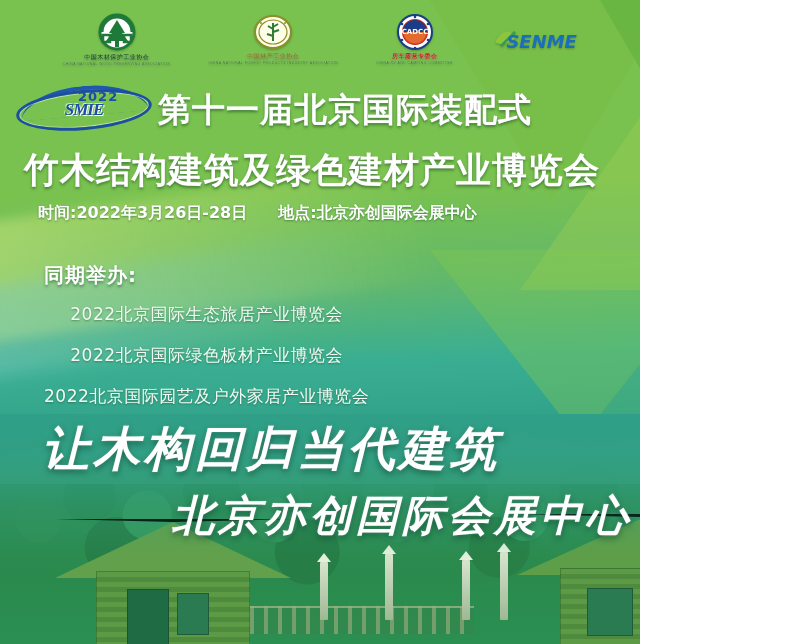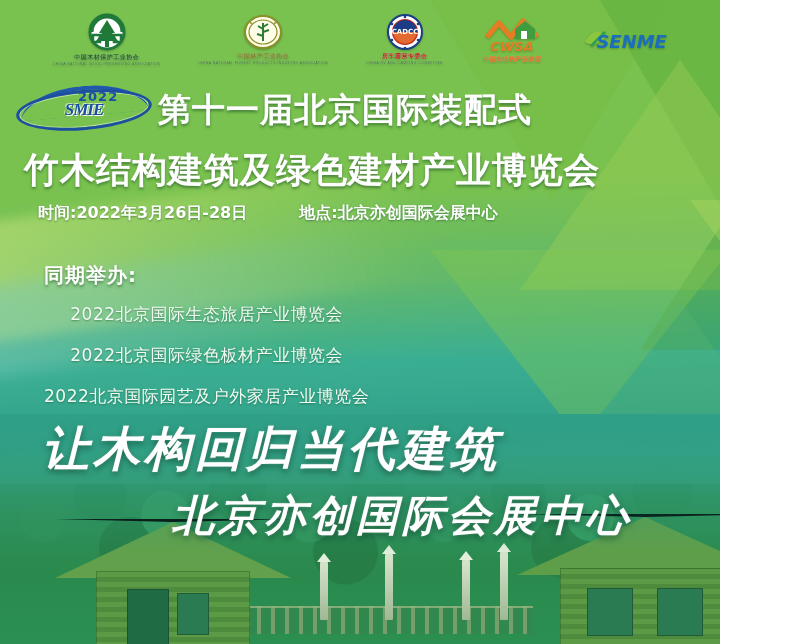--- a/index.html
+++ b/index.html
@@ -1,20 +1,20 @@
 <!DOCTYPE html>
 <html lang="zh"><head>
 <meta charset="utf-8">
 <style>
   html,body{margin:0;padding:0;background:#fff;}
   body{font-family:"Liberation Sans","DejaVu Sans",sans-serif;}
 
   .poster{
     position:relative;
-    width:720px;height:644px;
+    width:640px;height:644px;
     overflow:hidden;
     background:#6cbe4a;
   }
 
   
   .bg-base{
     position:absolute;inset:0;
     background:
       linear-gradient(178deg,#79c24f 0%,#79c24f 30%,#62b86b 44%,#3aae92 56%,#2f9f88 68%,#2f9f88 100%);
   }
@@ -174,21 +174,21 @@
     font-family:"DejaVu Sans","Liberation Sans",sans-serif;
     font-weight:bold;color:#ffffff;white-space:nowrap;
     text-shadow:0 2px 3px rgba(20,70,30,.55), 0 0 1px rgba(255,255,255,.5);
   }
   .t1{font-size:33px;letter-spacing:1px;line-height:42px;font-family:Liberation Serif, serif;}
   .t2{font-size:35px;letter-spacing:1px;line-height:46px;margin-top:15px;padding-left:8px;}
 
   
   .meta{
     position:absolute;left:38px;top:203px;z-index:20;
-    display:flex;gap:52px;align-items:baseline;
+    display:flex;gap:31px;align-items:baseline;
     font-family:"DejaVu Sans","Liberation Sans",sans-serif;
     font-size:16px;font-weight:bold;color:#ffffff;
     text-shadow:0 1px 2px rgba(20,70,30,.5);
   }
 
   
   .concurrent{position:absolute;left:44px;top:262px;z-index:20;}
   .concurrent h3{
     margin:0 0 14px 0;font-size:20px;font-weight:bold;color:#ffffff;
     font-family:"DejaVu Sans","Liberation Sans",sans-serif;letter-spacing:1px;
@@ -296,29 +296,20 @@
             <circle cx="34" cy="26" r="1.3"></circle>
             <circle cx="21" cy="34" r="1.3"></circle>
             <circle cx="8" cy="26" r="1.3"></circle>
             <circle cx="8" cy="10" r="1.3"></circle>
           </g>
       </svg>
       <span class="cap red">房车露营专委会</span>
       <span class="cap en">CHINA RV AND CAMPING COMMITTEE</span>
     </div>
 
-    <div class="logo">
-      <svg class="mark" width="62" height="40" viewBox="0 0 62 40">
-        <path d="M6 22 L18 8 L30 22 L42 6 L56 22" fill="none" stroke="#e77d23" stroke-width="5" stroke-linejoin="round"></path>
-        <path d="M34 14 L44 6 L54 14 V24 H34 Z" fill="#3f9c3f"></path>
-        <rect x="40" y="16" width="6" height="8" fill="#ffffff"></rect>
-        <text x="31" y="36" font-size="13" font-family="DejaVu Sans" font-weight="bold" font-style="italic" fill="#e77d23" text-anchor="middle">CWSA</text>
-      </svg>
-      <span class="cap org">中国木结构产业联盟</span>
-    </div>
 
     <div class="logo">
       <svg class="mark" width="86" height="30" viewBox="0 0 86 30">
         <path d="M4 18 C10 6, 20 4, 24 14 C18 20, 9 22, 4 18 Z" fill="#8cc63f"></path>
         <path d="M10 22 L24 8" stroke="#2f9e4f" stroke-width="2.5" fill="none"></path>
         <text x="54" y="24" font-size="18" font-family="DejaVu Sans" font-weight="bold" font-style="italic" fill="#1b6fba" text-anchor="middle">SENMEI</text>
       </svg>
     </div>
 
   </div>

